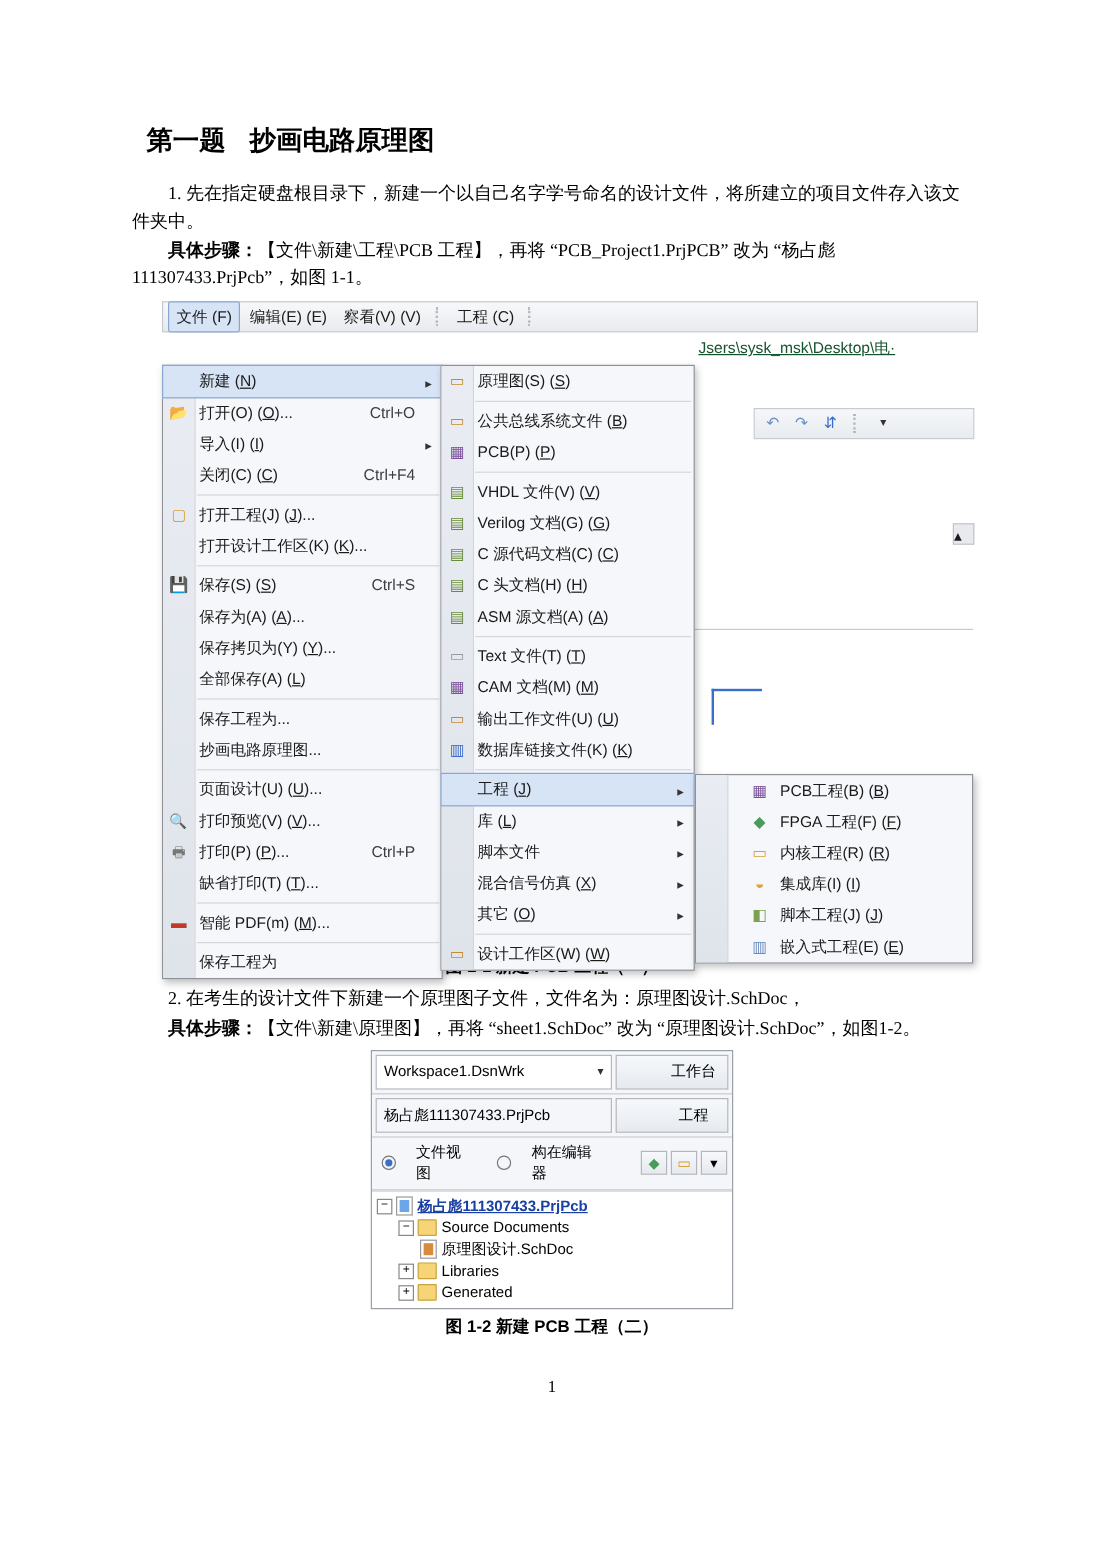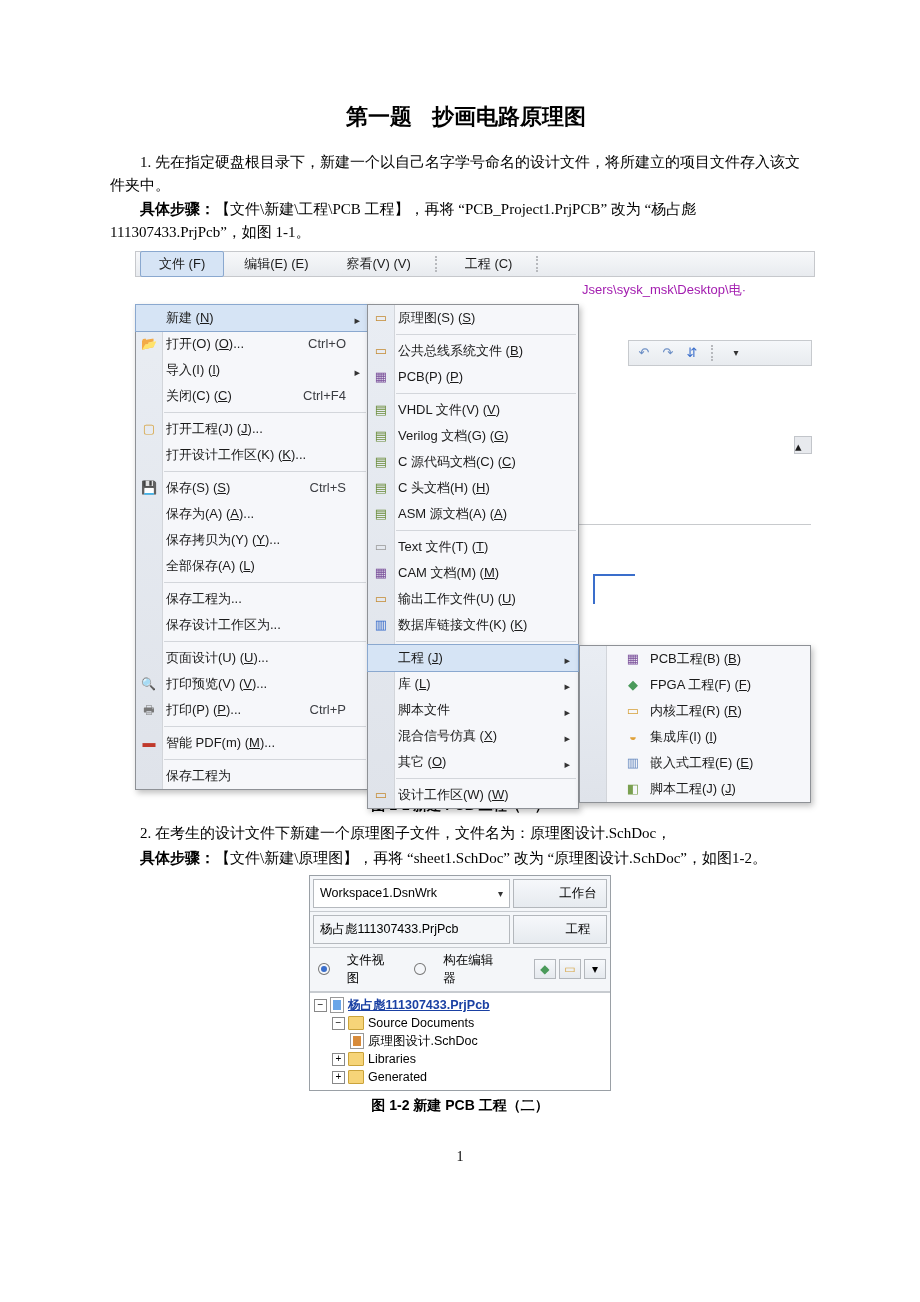--- a/index.html
+++ b/index.html
@@ -13,21 +13,20 @@
     padding: 100px 110px 60px 110px;
     font-size: 15px;
     line-height: 1.5;
     color: #000;
   }
   h2.title {
     font-family: "SimHei", "黑体", sans-serif;
     font-size: 22px;
     font-weight: bold;
     margin: 0 0 18px 12px;
-    text-align: center;
   }
   h2.title .gap { display:inline-block; width: 20px; }
   .para { text-indent: 2em; margin: 2px 0; }
   .bold { font-weight: bold; font-family: "SimHei","黑体",sans-serif; }
   .caption {
     text-align: center;
     font-family: "SimHei","黑体",sans-serif;
     font-size: 14px;
     font-weight: bold;
     margin: 4px 0 6px 0;
@@ -46,21 +45,21 @@
   }
   .menubar {
     display: flex;
     align-items: center;
     background: linear-gradient(#f7f8fa,#e8ebef);
     border: 1px solid #c6c8cc;
     height: 24px;
     padding: 0 4px;
     gap: 2px;
   }
-  .menubar .mitem { padding: 2px 18px; }
+  .menubar .mitem { padding: 2px 6px; }
   .menubar .mitem.active { background:#d6e4f5; border:1px solid #8aa8cf; border-radius:2px; }
   .u { text-decoration: underline; }
   .grip { width:4px; height:16px; border-left:2px dotted #b7b9bd; margin:0 4px; }
 
   .menu {
     position: absolute;
     background: #f6f7fa;
     border: 1px solid #8e9196;
     box-shadow: 2px 3px 6px rgba(0,0,0,.25);
     margin-top: 28px;
@@ -90,21 +89,21 @@
   }
 
   #menuFile { top:25px; left:0; width:232px; }
   #menuNew  { top:25px; left:232px; width:210px; }
   #menuProj { top:389px; left:444px; width:190px; }
   .rightStrip {
     position:absolute; top:25px; left:445px; width:232px;
     font-family: Tahoma, sans-serif;
   }
   .rightStrip .path {
-    font-size:13px; color:#a21caf; padding:4px 2px;
+    font-size:13px; color:#14532d; padding:4px 2px;text-decoration:underline;
   }
   .toolstrip {
     margin-top: 36px;
     height: 24px;
     border:1px solid #c7cace;
     background: linear-gradient(#f5f7fa,#e8ebef);
     display:flex; align-items:center; gap:6px; padding:0 6px;
     width: 170px; float:right;
   }
   .toolbtn { width:18px; height:18px; display:flex;align-items:center;justify-content:center; font-size:13px; }
@@ -277,34 +276,37 @@
             <span class="label"><span>保存拷贝为(Y) (<span class="u">Y</span>)...</span></span>
           </div>
           <div class="row">
             <span class="label"><span>全部保存(A) (<span class="u">L</span>)</span></span>
           </div>
           <div class="row sep"></div>
           <div class="row">
             <span class="label"><span>保存工程为...</span></span>
           </div>
           <div class="row">
-            <span class="label"><span>保存设计工作区为...</span></span>
+            <span class="label"><span>抄画电路原理图...</span></span>
           </div>
           <div class="row sep"></div>
           <div class="row">
             <span class="label"><span>页面设计(U) (<span class="u">U</span>)...</span></span>
           </div>
           <div class="row">
             <span class="ico ic-mag"></span>
             <span class="label"><span>打印预览(V) (<span class="u">V</span>)...</span></span>
           </div>
           <div class="row">
             <span class="ico ic-print"></span>
             <span class="label"><span>打印(P) (<span class="u">P</span>)...</span></span>
             <span class="accel">Ctrl+P</span>
+          </div>
+          <div class="row">
+            <span class="label"><span>缺省打印(T) (<span class="u">T</span>)...</span></span>
           </div>
           <div class="row sep"></div>
           <div class="row">
             <span class="ico ic-pdf"></span>
             <span class="label"><span>智能 PDF(m) (<span class="u">M</span>)...</span></span>
           </div>
           <div class="row sep"></div>
           <div class="row">
             <span class="label"><span>保存工程为</span></span>
           </div>
@@ -401,26 +403,26 @@
           </div>
           <div class="row">
             <span class="ico ic-core"></span>
             <span class="label"><span>内核工程(R) (<span class="u">R</span>)</span></span>
           </div>
           <div class="row">
             <span class="ico ic-intlib"></span>
             <span class="label"><span>集成库(I) (<span class="u">I</span>)</span></span>
           </div>
           <div class="row">
+            <span class="ico ic-script"></span>
+            <span class="label"><span>脚本工程(J) (<span class="u">J</span>)</span></span>
+          </div>
+          <div class="row">
             <span class="ico ic-embed"></span>
             <span class="label"><span>嵌入式工程(E) (<span class="u">E</span>)</span></span>
-          </div>
-          <div class="row">
-            <span class="ico ic-script"></span>
-            <span class="label"><span>脚本工程(J) (<span class="u">J</span>)</span></span>
           </div>
         </div>
     </div>
   </div>
 
   <div class="caption">图 1-1  新建 PCB 工程（一）</div>
 
   <p class="para">2.  在考生的设计文件下新建一个原理图子文件，文件名为：原理图设计.SchDoc，</p>
   <p class="para" style="text-indent:2em;">
     <span class="bold">具体步骤：</span><span>【文件\新建\原理图】，再将 “sheet1.SchDoc” 改为 “原理图设计.SchDoc”，如图1-2。</span>

